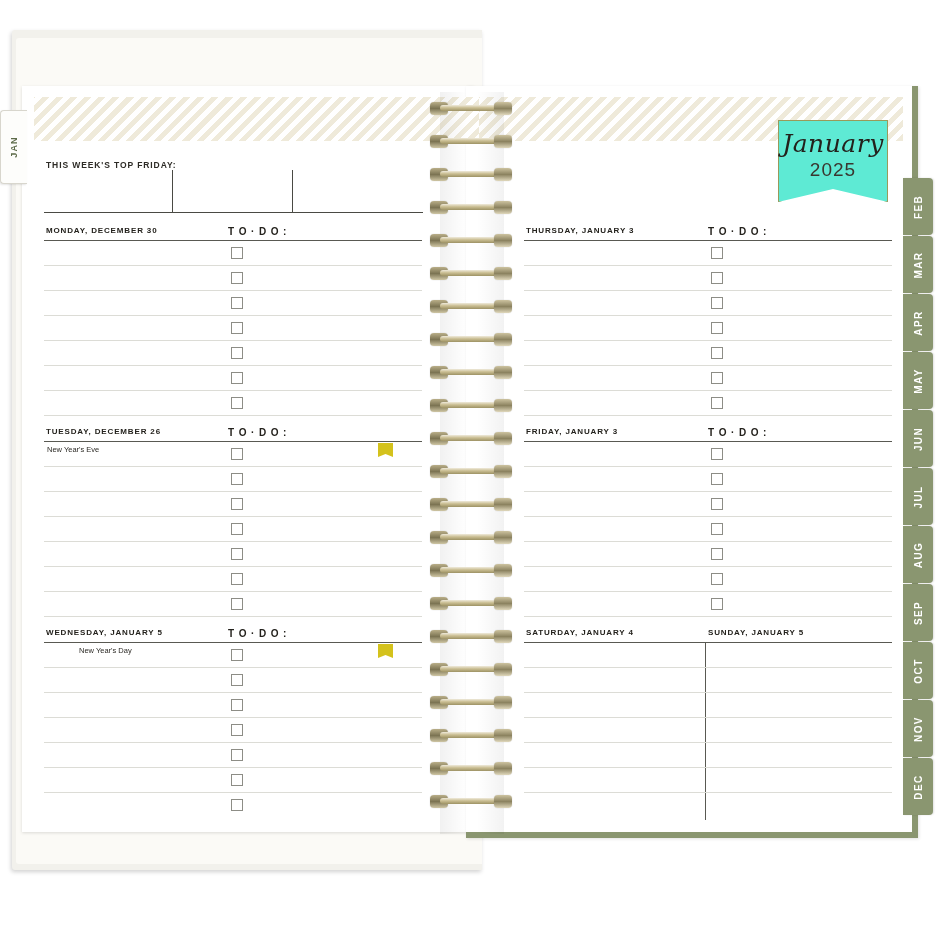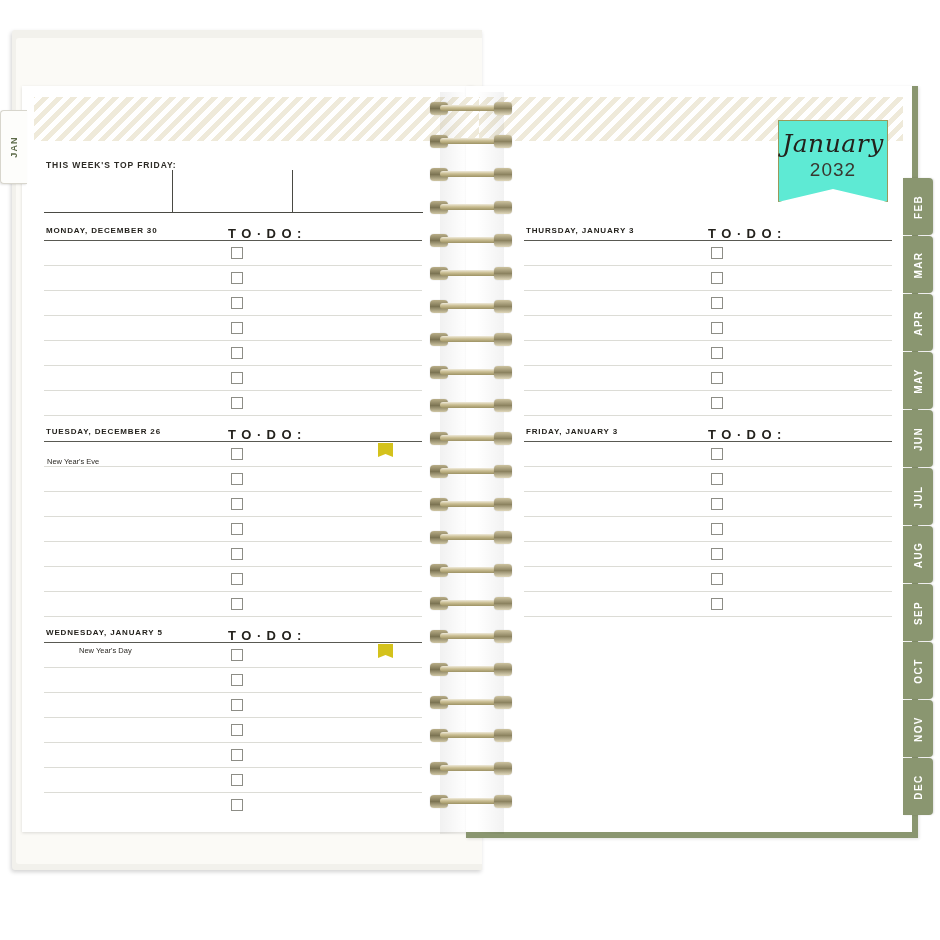--- a/index.html
+++ b/index.html
@@ -275,21 +275,21 @@
     left: 2px;
     top: 0px;
     font-size: 8px;
     font-weight: bold;
     letter-spacing: 0.85px;
     color: #24221d;
   }
   .todo-title {
     position: absolute;
     top: 0px;
-    font-size: 13px;
+    font-size: 10px;
     font-weight: bold;
     letter-spacing: 0.9px;
     color: #24221d;
   }
   .rule {
     position: absolute;
     left: 0;
     height: 0;
     border-bottom: 1px solid #dcdcd6;
   }
@@ -371,21 +371,21 @@
     <div class="month-tab">
         <span>NOV</span>
       </div>
     <div class="month-tab">
         <span>DEC</span>
       </div>
   </div>
 
   <div class="month-banner">
     <div class="month-name">January</div>
-    <div class="month-year">2032</div>
+    <div class="month-year">2025</div>
   </div>
 
   <div class="top-three-label">THIS WEEK'S TOP FRIDAY:</div>
   <div class="top-three-box">
     <div class="cell c1"></div>
     <div class="cell c2"></div>
     <div class="cell c3"></div>
   </div>
 
   <div class="day-block" style="left:44px; top:226px; width:378px; height:192px;">
@@ -407,21 +407,21 @@
     <div class="checkbox" style="left:187px; top:121px;"></div>
     <div class="checkbox" style="left:187px; top:146px;"></div>
     <div class="checkbox" style="left:187px; top:171px;"></div>
   </div>
 
   <div class="day-block" style="left:44px; top:427px; width:378px; height:192px;">
     <div class="day-head">
       <div class="day-title">TUESDAY, DECEMBER 26</div>
       <div class="todo-title" style="left:184px;">T O · D O :</div>
     </div>
-    <div class="note-text" style="top:18px;margin-top:12px;">New Year's Eve</div>
+    <div class="note-text" style="top:18px;">New Year's Eve</div>
     <div class="rule" style="top:39px;  width:378px;"></div>
     <div class="rule" style="top:64px;  width:378px;"></div>
     <div class="rule" style="top:89px;  width:378px;"></div>
     <div class="rule" style="top:114px; width:378px;"></div>
     <div class="rule" style="top:139px; width:378px;"></div>
     <div class="rule" style="top:164px; width:378px;"></div>
     <div class="rule" style="top:189px; width:378px;"></div>
     <div class="checkbox" style="left:187px; top:21px;"></div>
     <div class="checkbox" style="left:187px; top:46px;"></div>
     <div class="checkbox" style="left:187px; top:71px;"></div>
@@ -489,20 +489,33 @@
     <div class="rule" style="top:189px; width:368px;"></div>
     <div class="checkbox" style="left:187px; top:21px;"></div>
     <div class="checkbox" style="left:187px; top:46px;"></div>
     <div class="checkbox" style="left:187px; top:71px;"></div>
     <div class="checkbox" style="left:187px; top:96px;"></div>
     <div class="checkbox" style="left:187px; top:121px;"></div>
     <div class="checkbox" style="left:187px; top:146px;"></div>
     <div class="checkbox" style="left:187px; top:171px;"></div>
   </div>
 
+  <div class="day-block" style="left:524px; top:628px; width:368px; height:192px;">
+    <div class="day-head">
+      <div class="day-title">SATURDAY, JANUARY 4</div>
+      <div class="day-title" style="left:184px;">SUNDAY, JANUARY 5</div>
+    </div>
+    <div class="sun-divider" style="left:181px; top:14px; height:178px;"></div>
+    <div class="rule" style="top:39px;  width:368px;"></div>
+    <div class="rule" style="top:64px;  width:368px;"></div>
+    <div class="rule" style="top:89px;  width:368px;"></div>
+    <div class="rule" style="top:114px; width:368px;"></div>
+    <div class="rule" style="top:139px; width:368px;"></div>
+    <div class="rule" style="top:164px; width:368px;"></div>
+  </div>
 
   <div class="gutter"></div>
   <div class="spiral-zone" id="spiral">
       <div class="coil" style="top: 6px;">
         <div class="lring"></div>
         <div class="bar"></div>
         <div class="rring"></div>
       </div>
       <div class="coil" style="top: 39px;">
         <div class="lring"></div>

